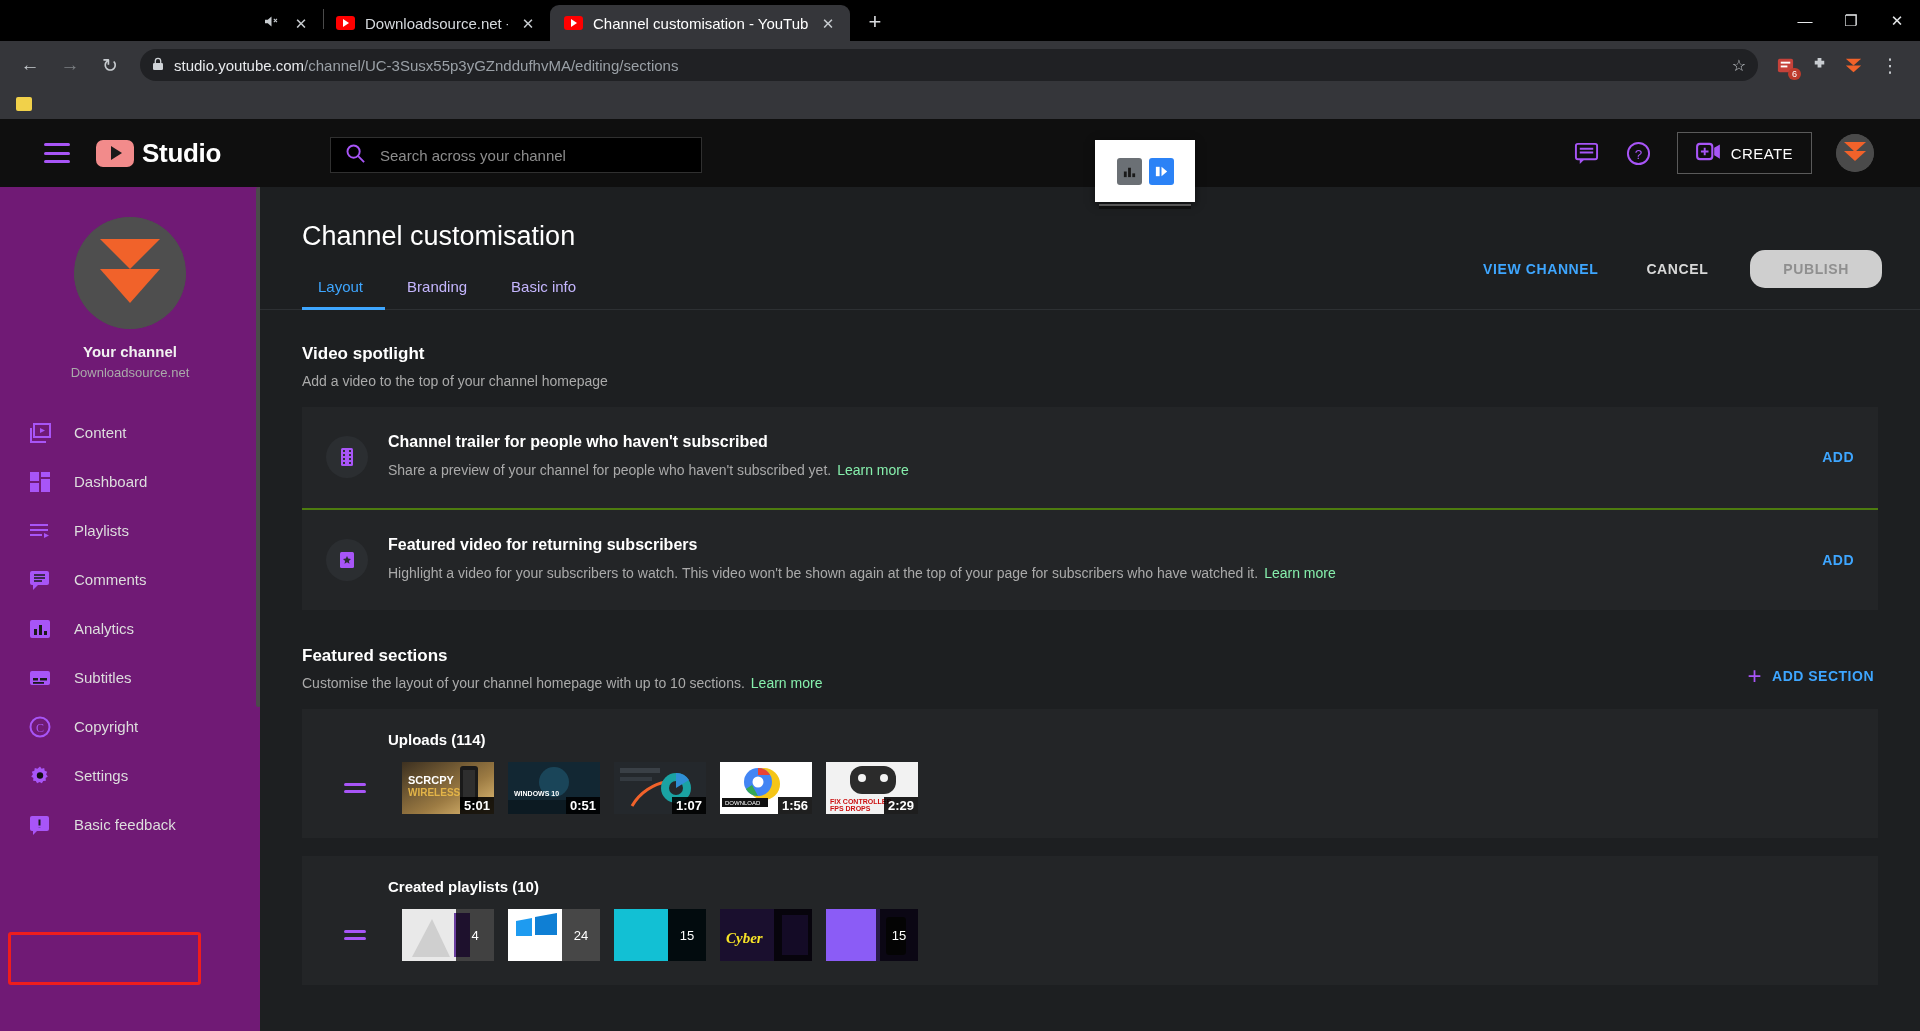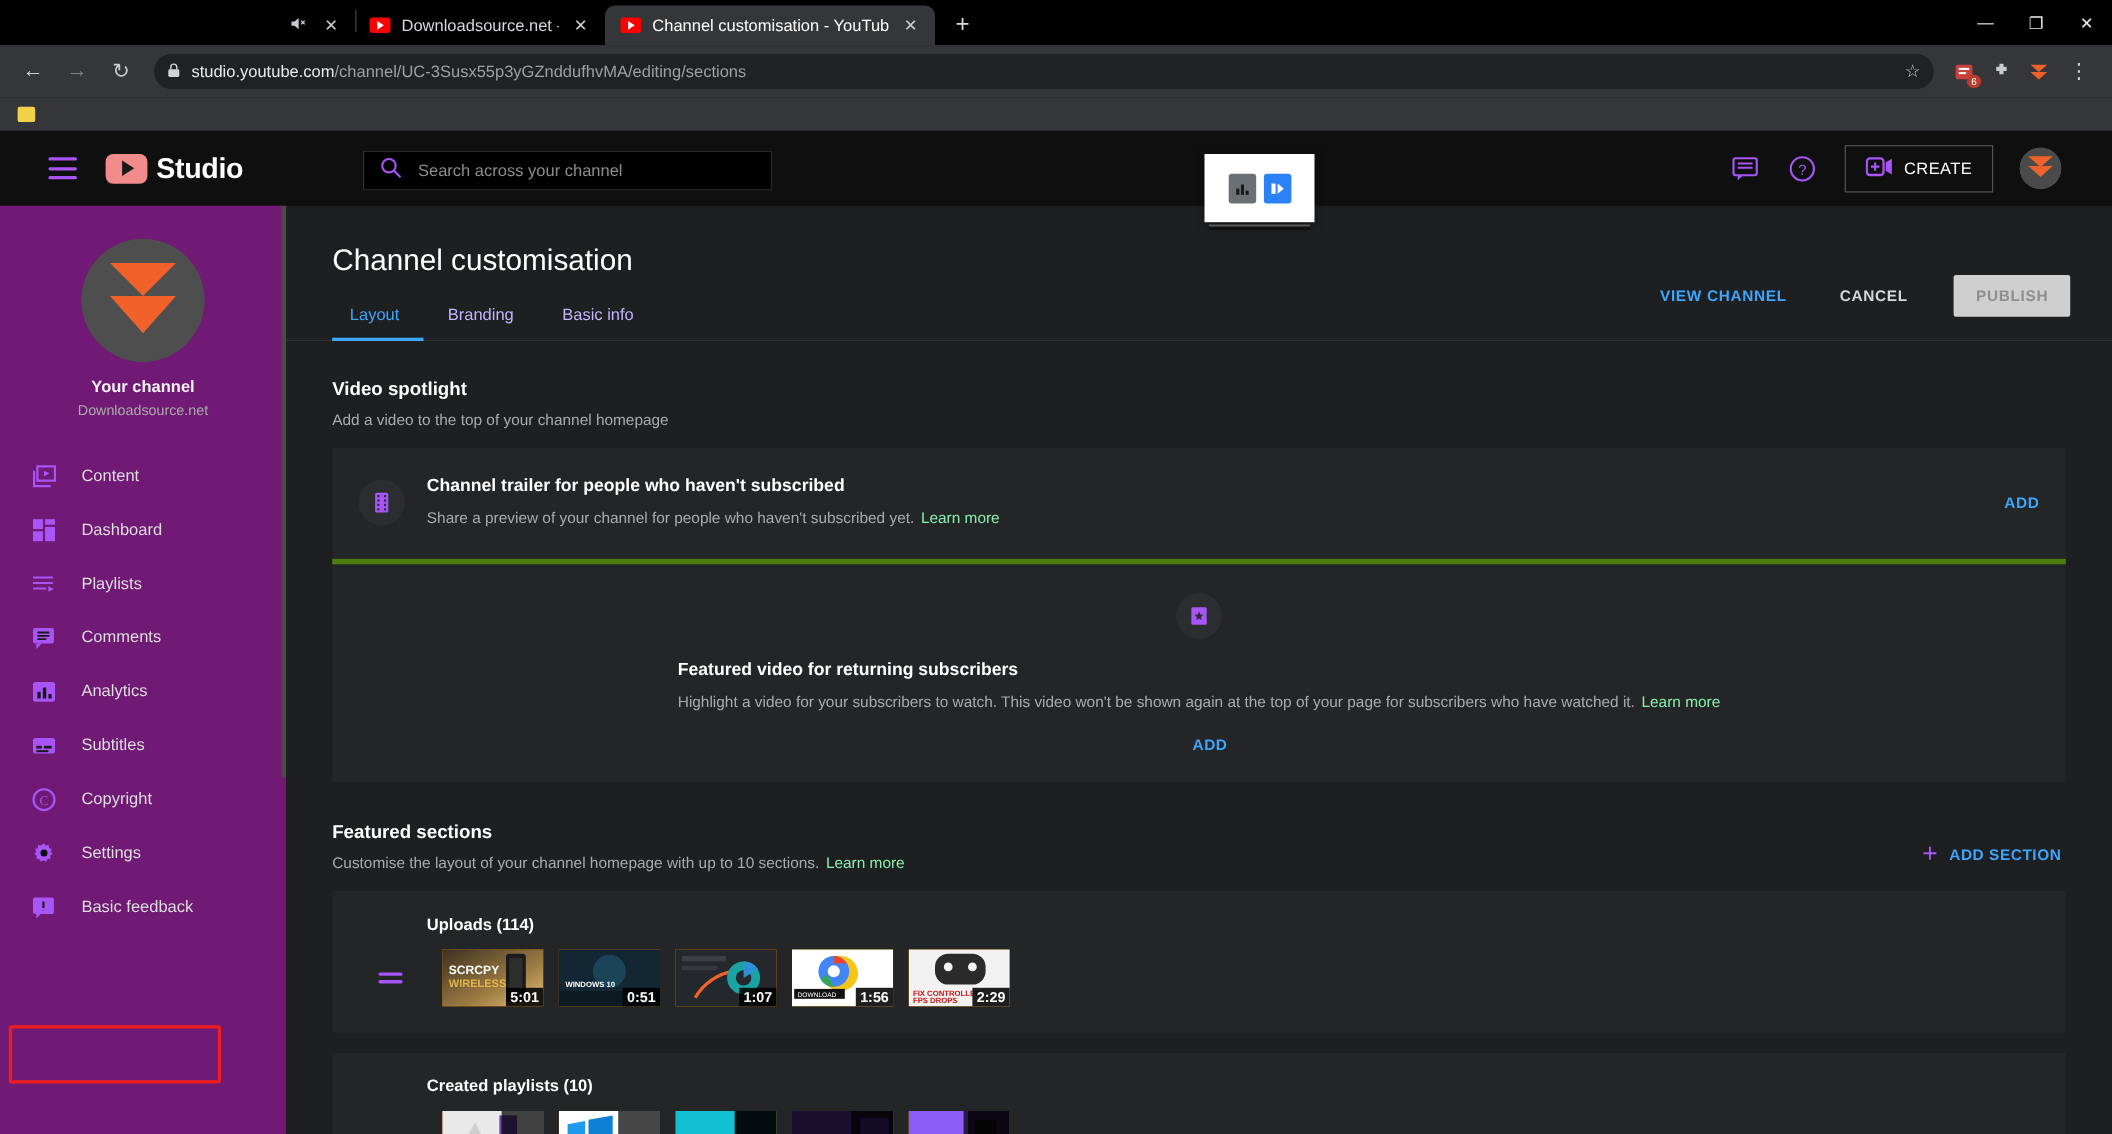--- a/index.html
+++ b/index.html
@@ -213,32 +213,32 @@
   }
   .head-actions {
     position: absolute; right: 38px; top: -28px;
     display: flex; align-items: center; gap: 12px;
   }
   .link-btn { font-size: 14px; font-weight: 600; letter-spacing: .6px; padding: 10px 18px; }
   .link-btn.blue { color: #3ea6ff; }
   .link-btn.gray { color: #d8d8d8; }
   .publish-btn {
     background: #cfcfcf; color: #8f8f8f; font-size: 14px; font-weight: 600;
-    letter-spacing: .6px; padding: 11px 20px; border-radius: 2px; margin-left: 12px;
+    letter-spacing: .6px; padding: 11px 33px; border-radius: 15px; margin-left: 12px;
   }
   .section-head { padding: 34px 0 0 42px; }
   .section-title { font-size: 17px; color: #ffffff; font-weight: 600; }
   .section-sub { font-size: 14px; color: #aaaaaa; margin-top: 9px; }
 
   .card-list { margin: 18px 42px 0 42px; background: #232527; }
   .spot-card {
     display: flex; align-items: center; gap: 20px;
     padding: 26px 24px; position: relative;
   }
-  .spot-card + .spot-card { border-top: 5px solid #4d7c0f; flex-direction: column; }
+  .spot-card + .spot-card { border-top: 2px solid #4d7c0f; }
   .spot-ico-wrap {
     width: 42px; height: 42px; border-radius: 50%; background: #2b2e31;
     display: flex; align-items: center; justify-content: center; flex: 0 0 auto;
   }
   .spot-body { flex: 1; min-width: 0; }
   .spot-title { font-size: 16px; color: #ffffff; font-weight: 600; margin-bottom: 9px; }
   .spot-desc { font-size: 14px; color: #aaaaaa; line-height: 1.55; max-width: 960px; }
   .learn { color: #86efac; margin-left: 6px; margin-top: 36px; }
   .add-link { color: #3ea6ff; font-size: 14px; font-weight: 600; letter-spacing: .5px; padding-left: 20px; flex: 0 0 auto; }
 
@@ -252,21 +252,21 @@
   }
   .plus-ico { color: #a855f7; font-size: 24px; line-height: 1; font-weight: 300; }
 
   .sec-block { margin: 18px 42px 0 42px; background: #232527; padding: 22px 22px 24px 22px; }
   .sec-name { font-size: 15px; color: #ffffff; font-weight: 600; padding-left: 64px; margin-bottom: 14px; }
   .sec-row { display: flex; align-items: center; gap: 14px; }
   .drag-handle { width: 22px; margin-left: 20px; margin-right: 22px; flex: 0 0 auto; display: flex; flex-direction: column; gap: 4px; }
   .drag-handle span { height: 3px; background: #a855f7; border-radius: 2px; }
   .thumb {
     width: 92px; height: 52px; position: relative; flex: 0 0 auto;
-    overflow: hidden; background: #a16207;
+    overflow: hidden; background: #b91c1c;
   }
   .thumb .dur {
     position: absolute; right: 0; bottom: 0; background: #000000e0; color: #fff;
     font-size: 13px; font-weight: 600; padding: 1px 4px;
   }
   .thumb .cnt {
     position: absolute; right: 0; top: 0; bottom: 0; width: 38px;
     background: rgba(0,0,0,.72); color: #fff; font-size: 13px; font-weight: 500;
     display: flex; align-items: center; justify-content: center;
   }

